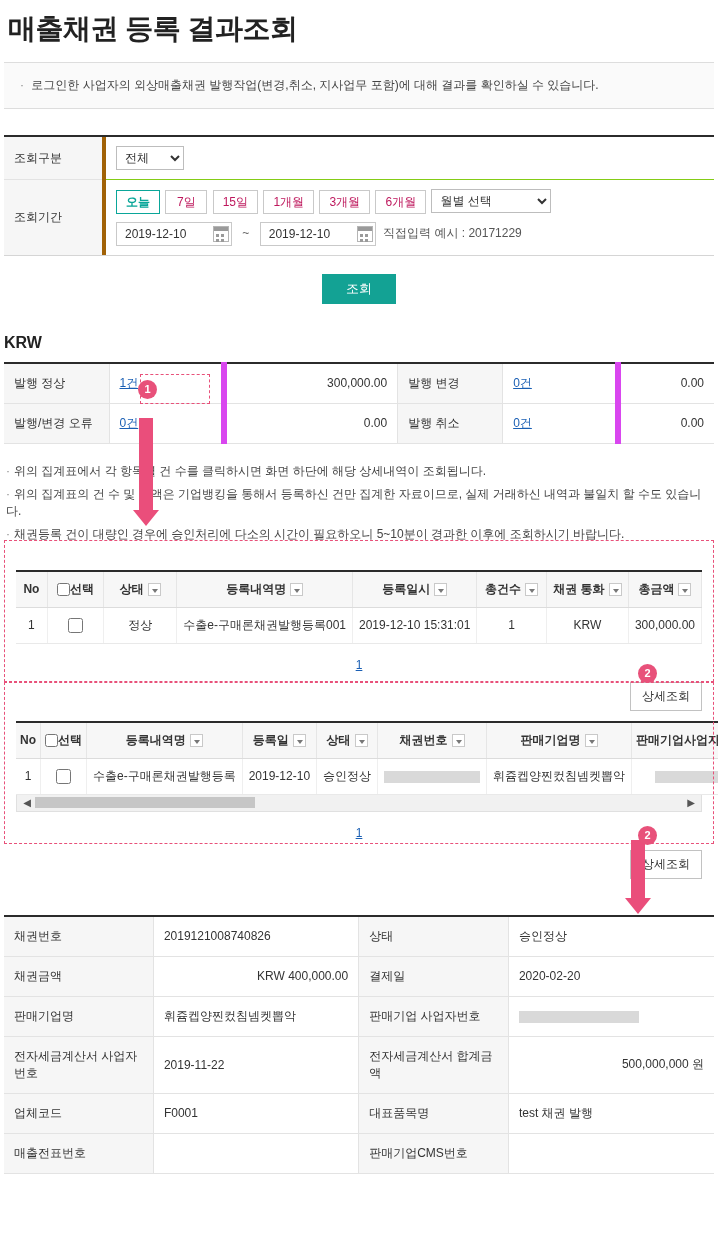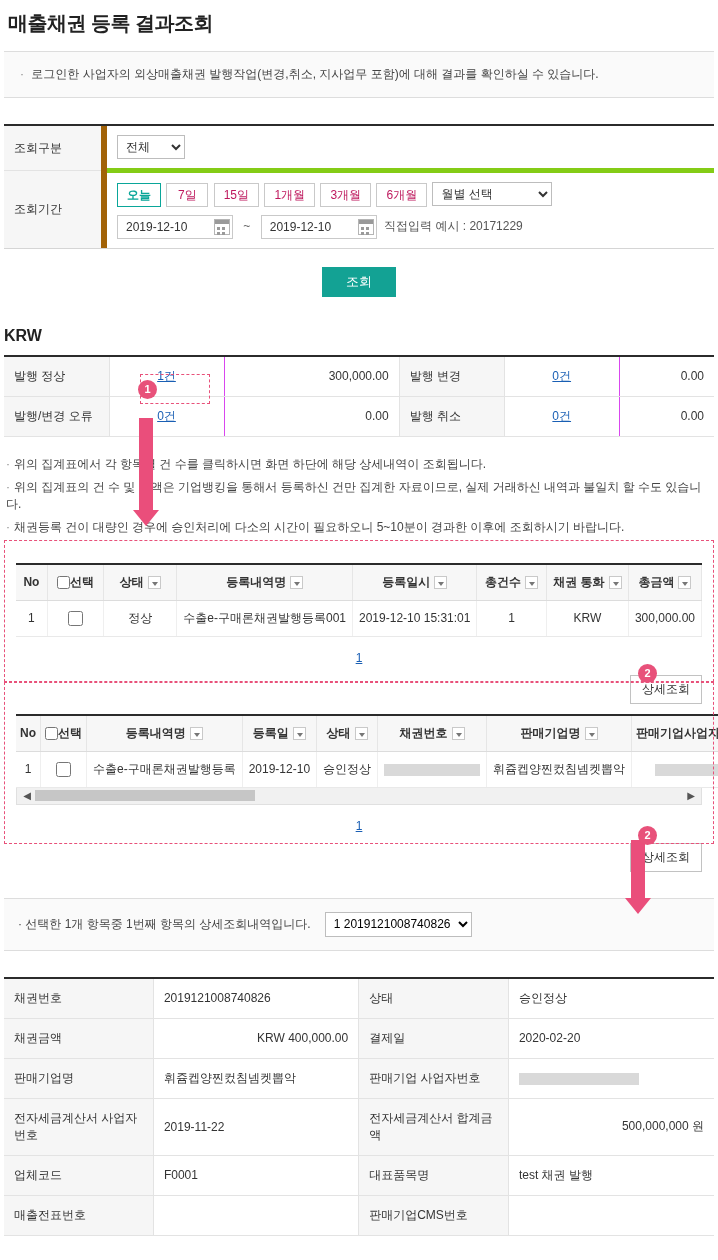--- a/index.html
+++ b/index.html
@@ -9,21 +9,21 @@
     font-family: "Liberation Sans", sans-serif;
     font-size: 12px;
     color: #333;
     background: #fff;
     position: relative;
   }
   .page { width: 718px; position: relative; padding: 0 0 10px 0; }
 
   
   .page-title {
-    font-size: 20px;
+    font-size: 28px;
     font-weight: bold;
     color: #222;
     padding: 10px 8px 14px 8px;
     letter-spacing: -0.5px;
   }
 
   
   .notice {
     border-top: 1px solid #ddd;
     border-bottom: 1px solid #ddd;
@@ -35,29 +35,29 @@
   }
   .notice .dot { color:#888; margin-right:4px; }
 
   
   .search-wrap { margin: 26px 4px 0 4px; border-top: 2px solid #2b2b2b; border-bottom: 1px solid #d5d5d5; }
   table.search { width:100%; border-collapse: collapse; }
   table.search th {
     width: 100px;
     background: #f6f6f6;
     border-bottom: 1px solid #e3e3e3;
-    border-right: 6px solid #a16207;
+    border-right: 4px solid #a16207;
     text-align: left;
     padding: 12px 10px;
     font-weight: normal;
     font-size: 12px;
     color:#333;
   }
   table.search td {
-    border-bottom: 5px solid #84cc16;
+    border-bottom: 1px solid #84cc16;
     padding: 9px 10px;
     vertical-align: middle;
   }
   table.search tr:last-child th, table.search tr:last-child td { border-bottom: none; }
 
   select.sel {
     height: 24px;
     font-size: 12px;
     border: 1px solid #bdbdbd;
     background: #fff;
@@ -112,21 +112,21 @@
   }
 
   
   .krw-title { font-size: 16px; font-weight: bold; margin: 8px 4px 10px 4px; color:#222; }
   table.summary { width: calc(100% - 8px); margin: 0 4px; border-collapse: collapse; border-top: 2px solid #2b2b2b; }
   table.summary th {
     background:#f6f6f6; border-bottom:1px solid #e3e3e3; border-right:1px solid #e3e3e3;
     font-weight: normal; text-align:left; padding: 11px 10px; width: 105px; font-size:12px;
   }
   table.summary td { border-bottom:1px solid #e3e3e3; padding: 11px 10px; font-size:12px; }
-  table.summary td.cnt { width: 115px; text-align:center; border-right:1px solid #d946ef;}
+  table.summary td.cnt { width: 115px; text-align:left; border-right:6px solid #d946ef;}
   table.summary td.amt { text-align:right; border-right:1px solid #e3e3e3; }
   table.summary td.amt.last { border-right:none; }
   .cnt-link { color:#1a5fb4; text-decoration: underline; cursor:pointer; }
 
   
   .notes { margin: 16px 6px 0 6px; }
   .notes div { font-size: 12px; color:#444; padding: 3px 0; }
   .notes .dot { color:#888; margin-right:4px; }
 
   
@@ -386,29 +386,20 @@
         <span class="arrow-r">▶</span>
       </div>
       <div class="pager">
         <a href="#">1</a>
       </div>
       <div class="detail-row">
         <button class="btn-detail">상세조회</button>
       </div>
     </div>
 
-    <div class="sel-bar" style="margin-top:16px;">
-      <span class="txt">
-        <span class="dot">·</span>
-        <span>선택한 1개 항목중 1번째 항목의 상세조회내역입니다.</span>
-      </span>
-      <select>
-        <option>1 2019121008740826</option>
-      </select>
-    </div>
 
     <table class="detail">
       <tbody>
           <tr>
         <th>채권번호</th>
         <td>2019121008740826</td>
         <th>상태</th>
         <td class="last">승인정상</td>
       </tr>
       <tr>

